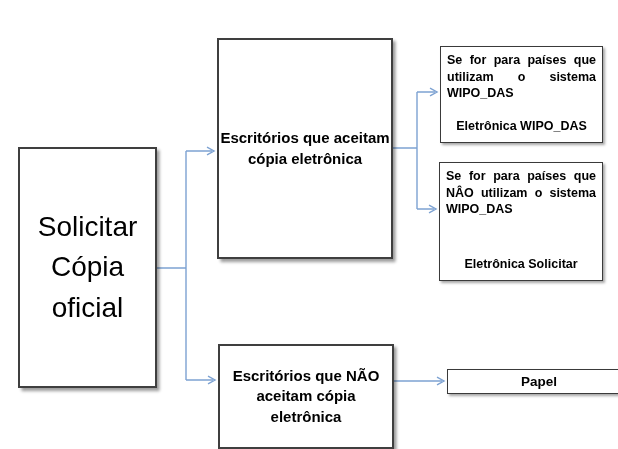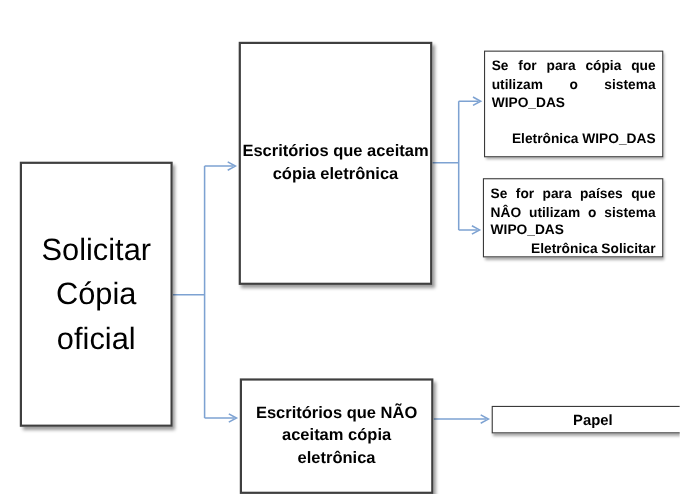--- a/index.html
+++ b/index.html
@@ -50,21 +50,21 @@
     padding:5px 6px 8px 6px;
     font-weight:700;
     font-size:12.5px;
     line-height:1.32;
   }
   .cond-text{
     text-align:justify;
   }
   .cond-result{
     margin-top:auto;
-    text-align:right;
+    text-align:center;
   }
   .paper-label{
     font-size:13.5px;
     font-weight:700;
   }
 </style>
 </head>
 <body>
 
 <div class="stage">
@@ -90,25 +90,25 @@
 cópia eletrônica</span>
   </div>
 
   <div class="node heavy" style="left:218px;top:328px;width:176px;height:105px;margin-top:16px;">
     <span class="pre mid-label">Escritórios que NÃO
 aceitam cópia
 eletrônica</span>
   </div>
 
   <div class="node thin cond" style="left:440px;top:46px;width:163px;height:97px;">
-    <div class="cond-text">Se for para cópia que utilizam o sistema WIPO_DAS</div>
+    <div class="cond-text">Se for para países que utilizam o sistema WIPO_DAS</div>
     <div class="cond-result">Eletrônica WIPO_DAS</div>
   </div>
 
-  <div class="node thin cond" style="left:439px;top:162px;width:164px;height:72px;">
+  <div class="node thin cond" style="left:439px;top:162px;width:164px;height:119px;">
     <div class="cond-text">Se for para países que NÂO utilizam o sistema WIPO_DAS</div>
     <div class="cond-result">Eletrônica Solicitar</div>
   </div>
 
   <div class="node thin" style="left:447px;top:369px;width:184px;height:25px;">
     <span class="paper-label">Papel</span>
   </div>
 
 </div>
 

